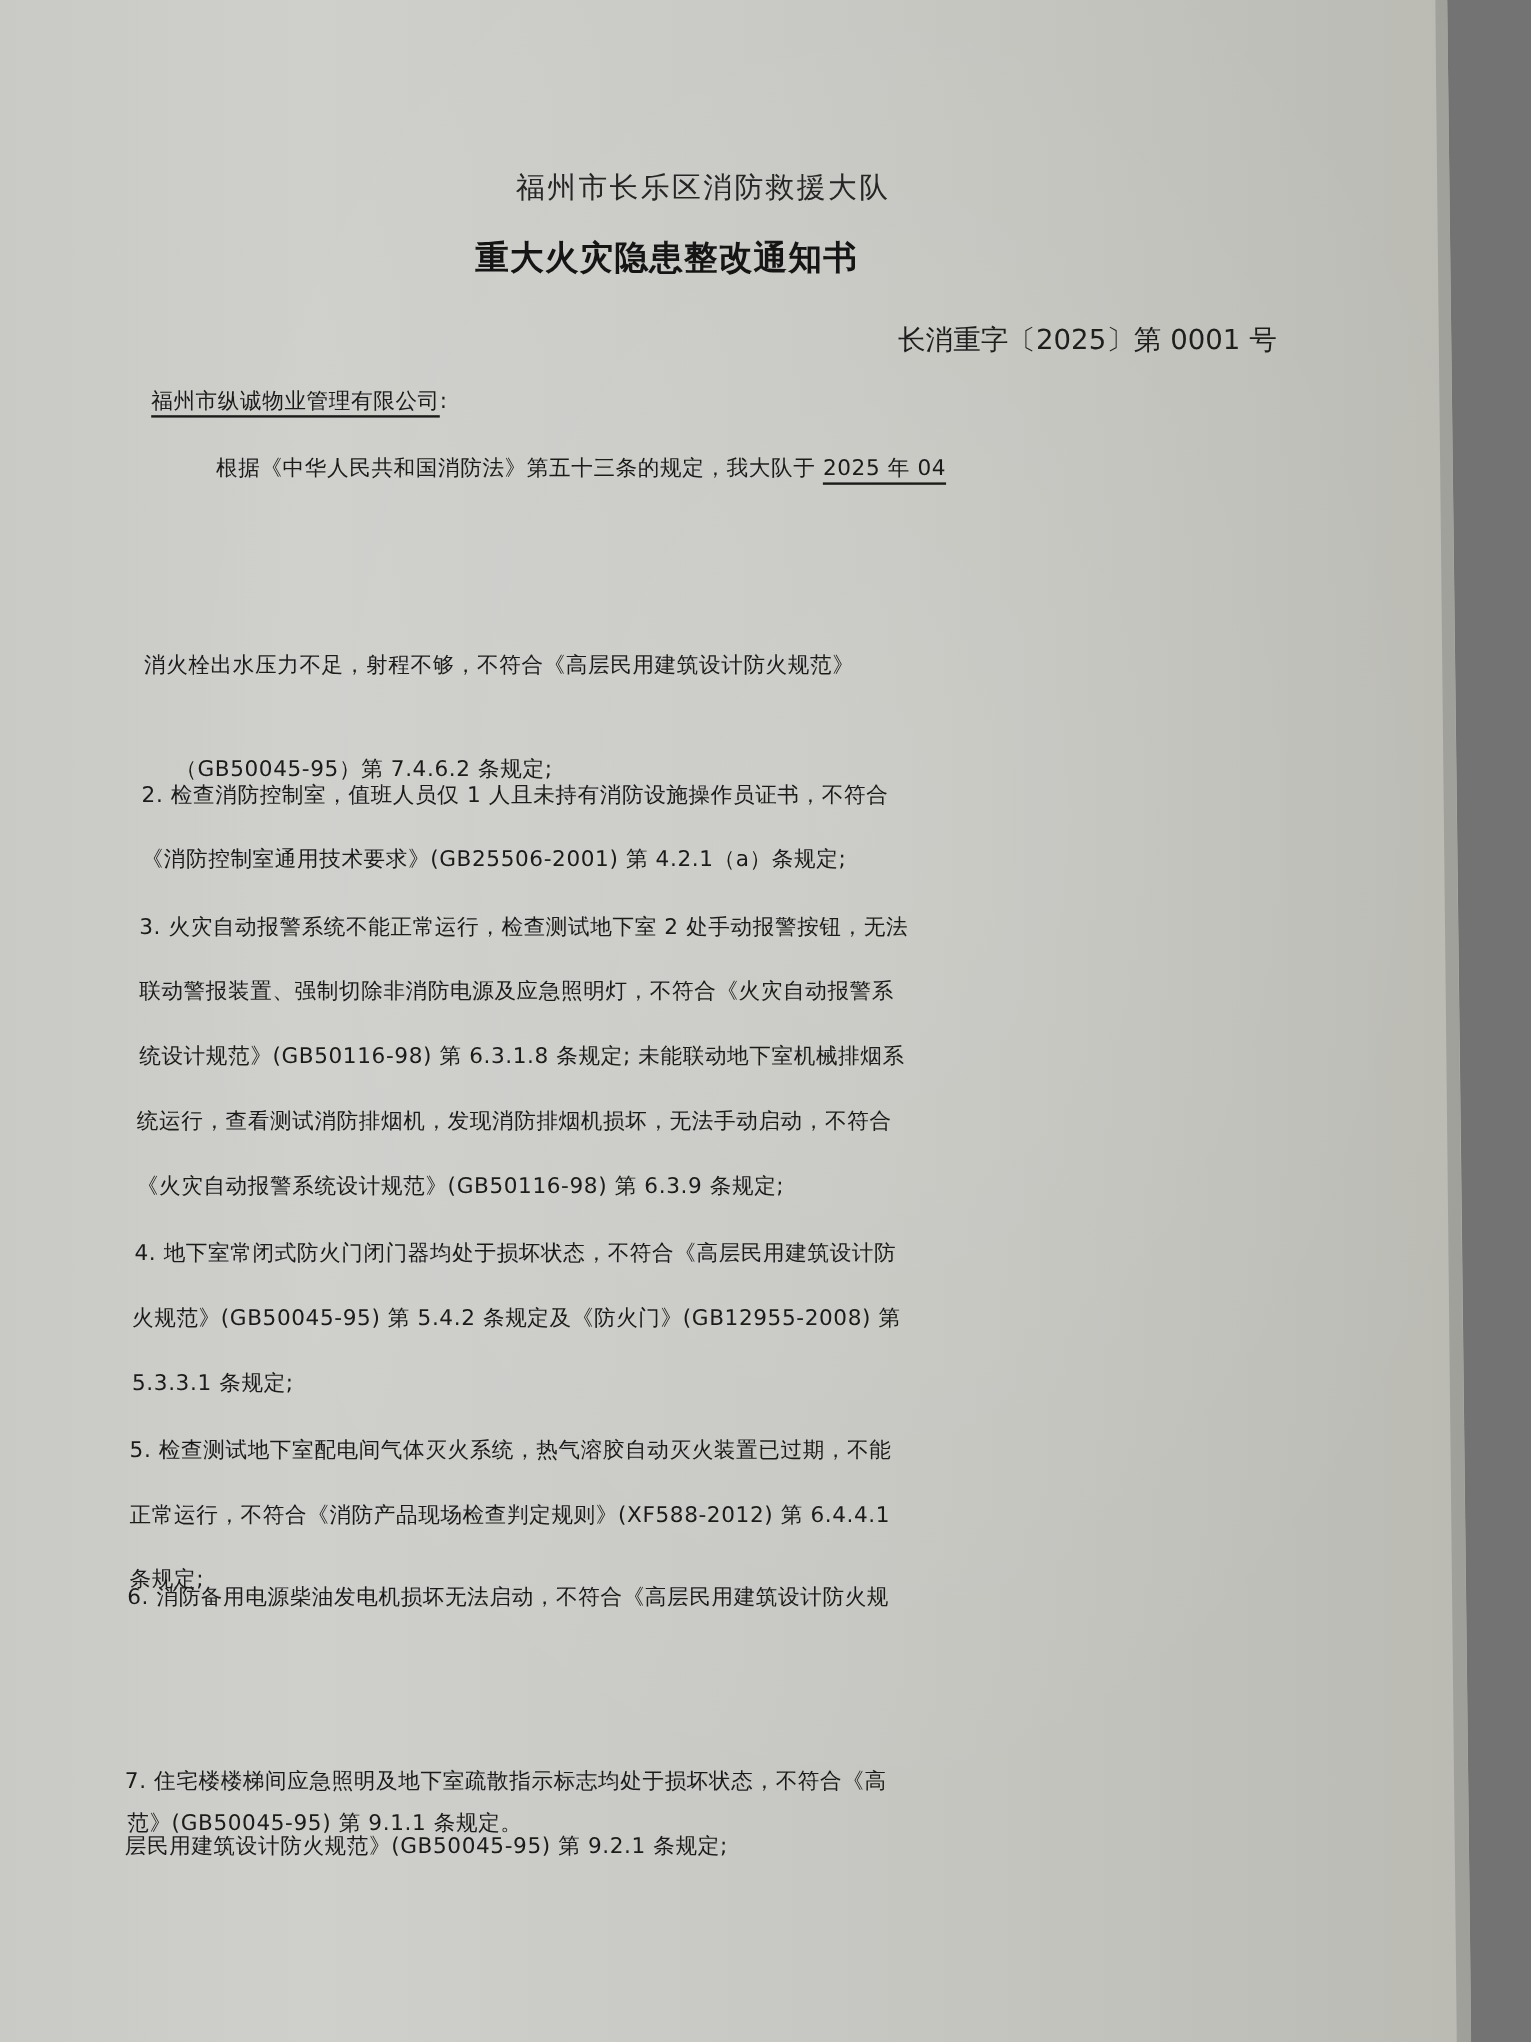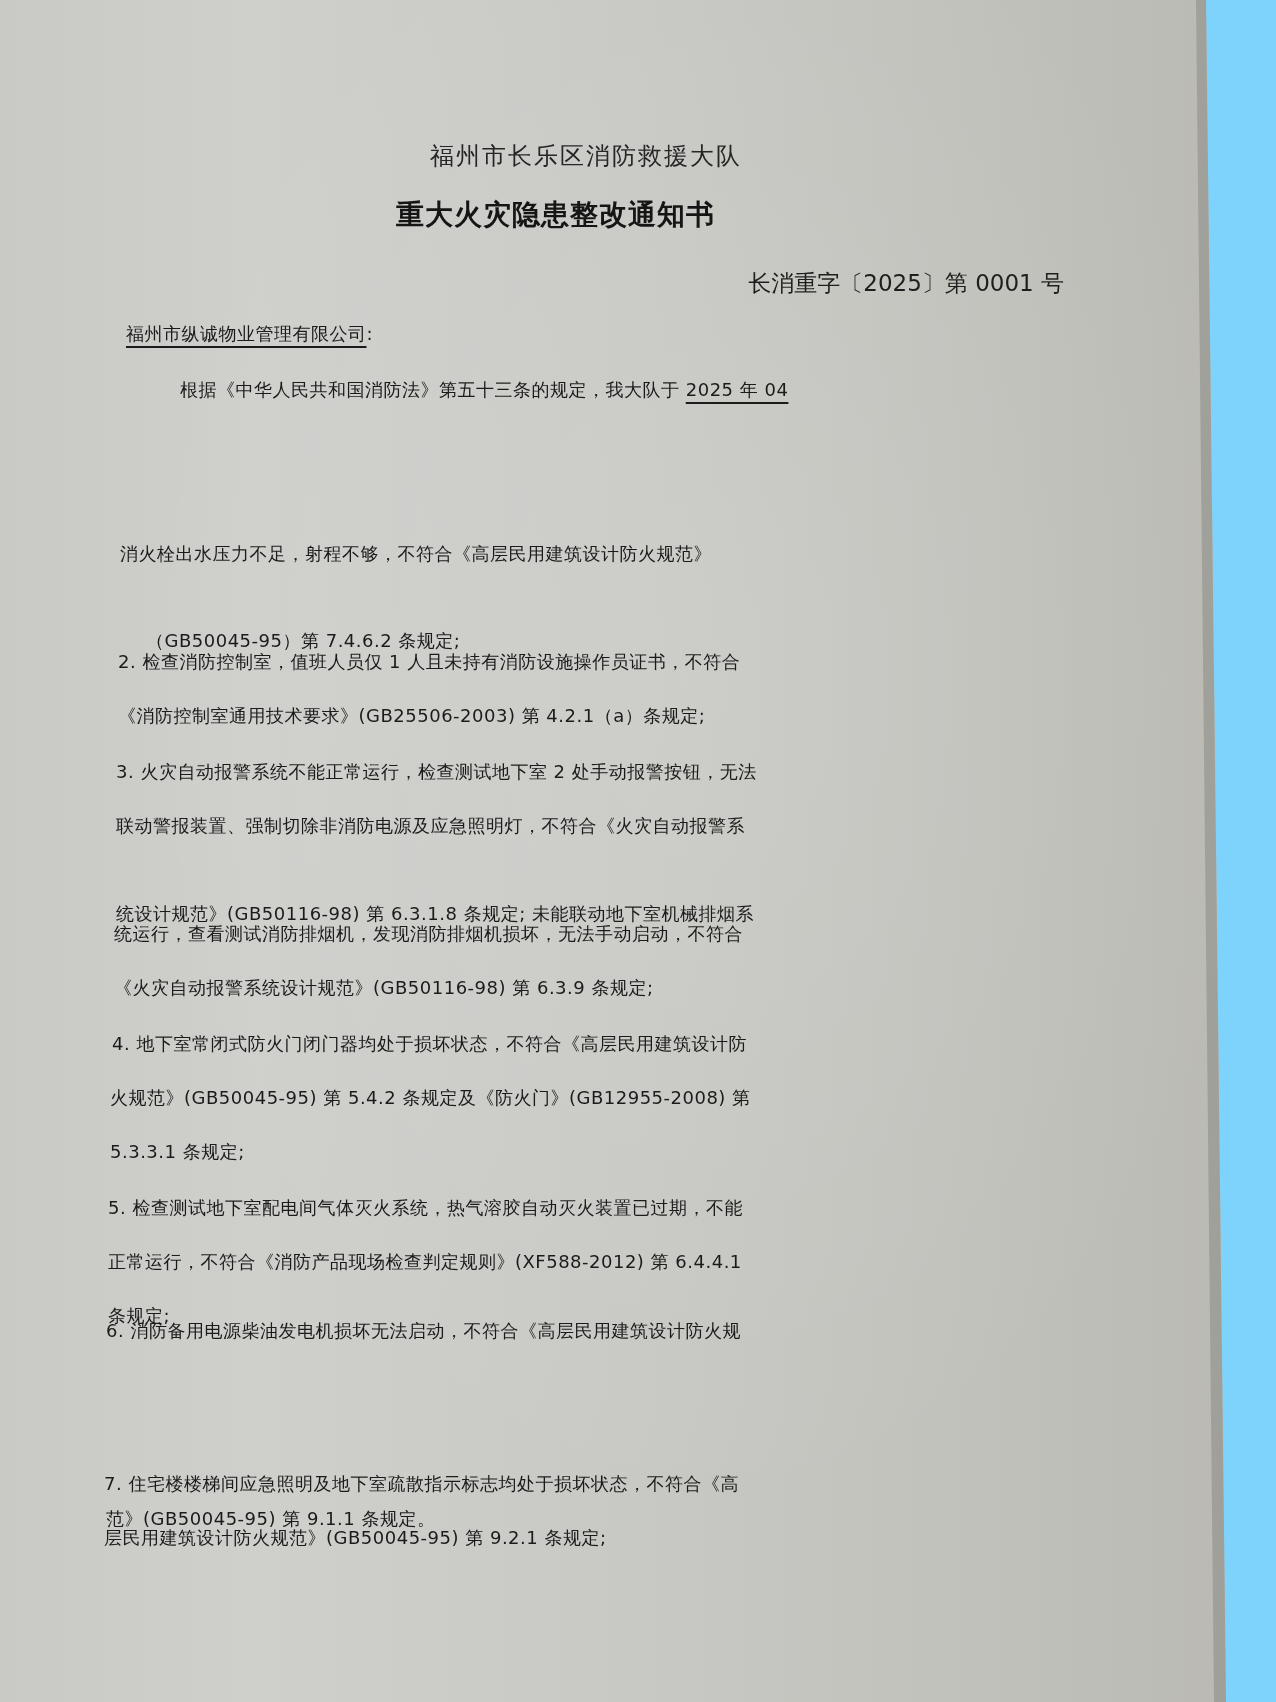--- a/index.html
+++ b/index.html
@@ -7,21 +7,21 @@
       padding: 0;
       width: 1276px;
       height: 1702px;
       overflow: hidden;
       background: #1c0d0a;
     }
     .scene {
       position: relative;
       width: 1276px;
       height: 1702px;
-      background: #7dd3fc;
+      background: #737373;
       overflow: hidden;
     }
     .paper {
       position: absolute;
       left: 0;
       top: 0;
       width: 1276px;
       height: 1702px;
       clip-path: polygon(0 0, 1206px 0, 1218px 1000px, 1226px 1702px, 0 1702px);
       background:
@@ -105,25 +105,25 @@
     </div>
 
     <div class="line" style="left:180px; top:378px;">
       <span>根据《中华人民共和国消防法》第五十三条的规定，我大队于 </span><span class="u">2025 年 04</span>
     </div>
 
     <div class="line" style="left:120px; top:542px;">消火栓出水压力不足，射程不够，不符合《高层民用建筑设计防火规范》</div>
     <div class="line" style="left:120px; top:629px;margin-left:26px;">（GB50045-95）第 7.4.6.2 条规定;</div>
 
     <div class="line" style="left:118px; top:650px;">2. 检查消防控制室，值班人员仅 1 人且未持有消防设施操作员证书，不符合</div>
-    <div class="line" style="left:118px; top:704px;">《消防控制室通用技术要求》(GB25506-2003) 第 4.2.1（a）条规定;</div>
+    <div class="line" style="left:118px; top:704px;">《消防控制室通用技术要求》(GB25506-2001) 第 4.2.1（a）条规定;</div>
 
     <div class="line" style="left:116px; top:760px;">3. 火灾自动报警系统不能正常运行，检查测试地下室 2 处手动报警按钮，无法</div>
     <div class="line" style="left:116px; top:814px;">联动警报装置、强制切除非消防电源及应急照明灯，不符合《火灾自动报警系</div>
-    <div class="line" style="left:116px; top:868px;margin-top:34px;">统设计规范》(GB50116-98) 第 6.3.1.8 条规定; 未能联动地下室机械排烟系</div>
+    <div class="line" style="left:116px; top:868px;">统设计规范》(GB50116-98) 第 6.3.1.8 条规定; 未能联动地下室机械排烟系</div>
     <div class="line" style="left:114px; top:922px;">统运行，查看测试消防排烟机，发现消防排烟机损坏，无法手动启动，不符合</div>
     <div class="line" style="left:114px; top:976px;">《火灾自动报警系统设计规范》(GB50116-98) 第 6.3.9 条规定;</div>
 
     <div class="line" style="left:112px; top:1032px;">4. 地下室常闭式防火门闭门器均处于损坏状态，不符合《高层民用建筑设计防</div>
     <div class="line" style="left:110px; top:1086px;">火规范》(GB50045-95) 第 5.4.2 条规定及《防火门》(GB12955-2008) 第</div>
     <div class="line" style="left:110px; top:1140px;">5.3.3.1 条规定;</div>
 
     <div class="line" style="left:108px; top:1196px;">5. 检查测试地下室配电间气体灭火系统，热气溶胶自动灭火装置已过期，不能</div>
     <div class="line" style="left:108px; top:1250px;">正常运行，不符合《消防产品现场检查判定规则》(XF588-2012) 第 6.4.4.1</div>
     <div class="line" style="left:108px; top:1304px;">条规定;</div>

